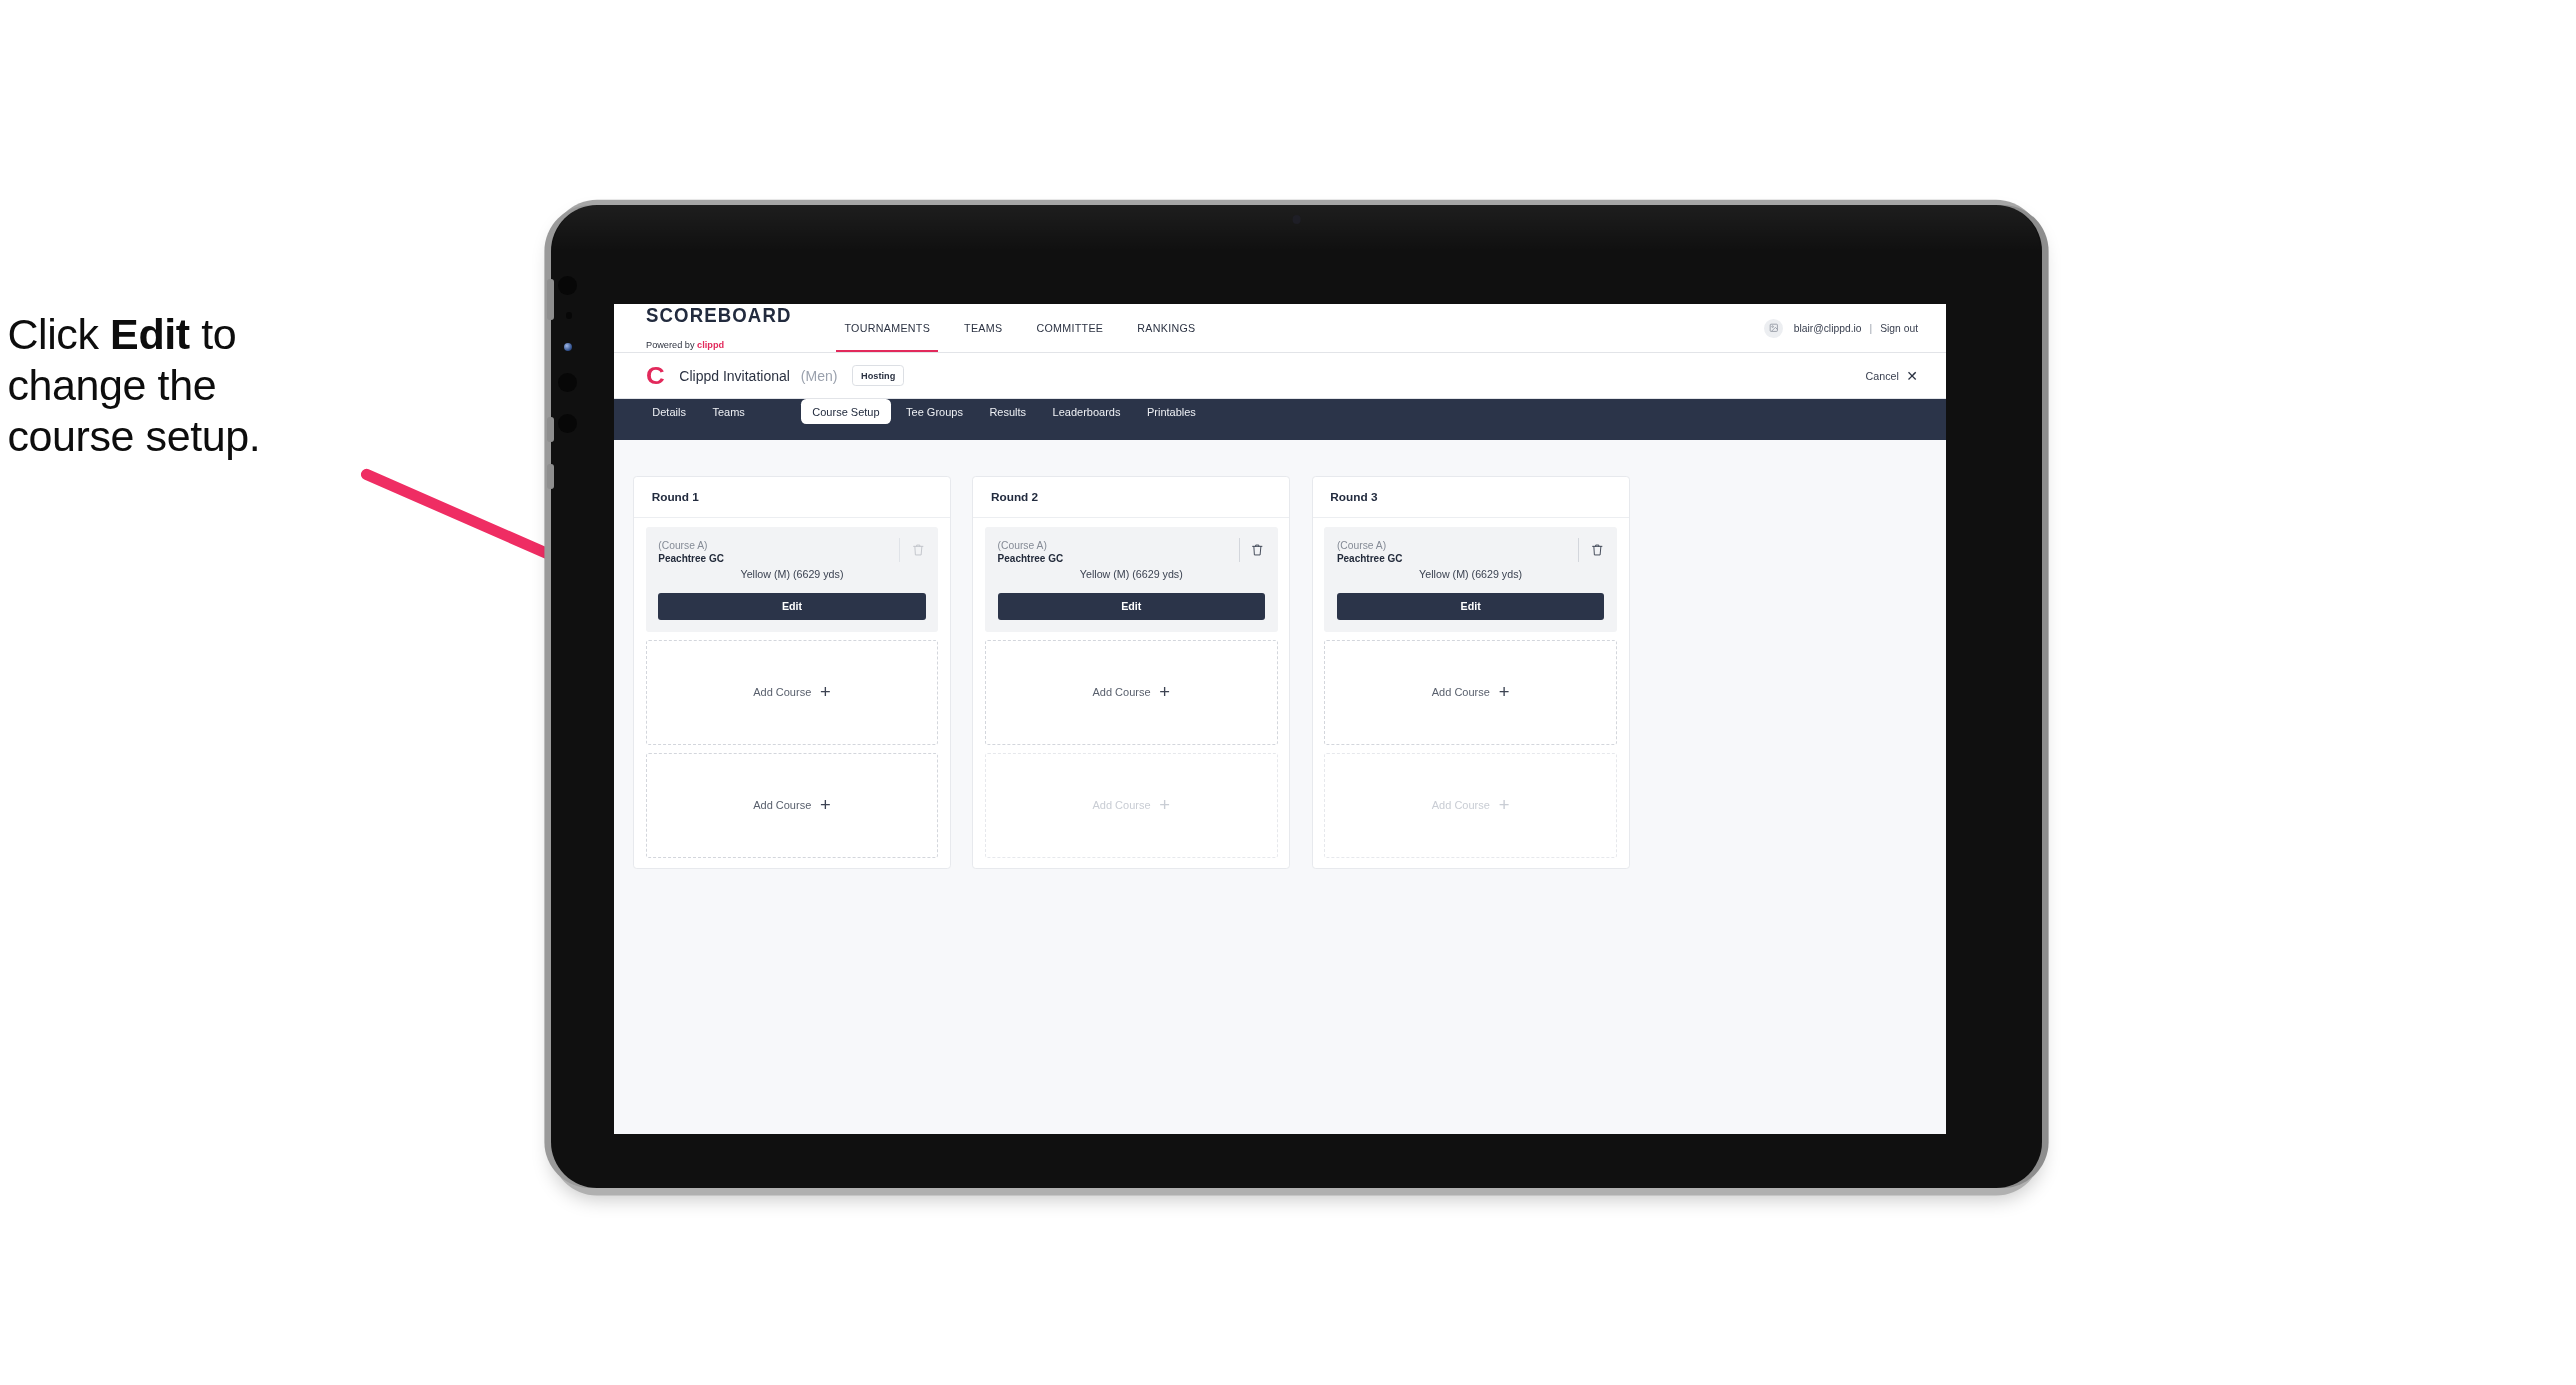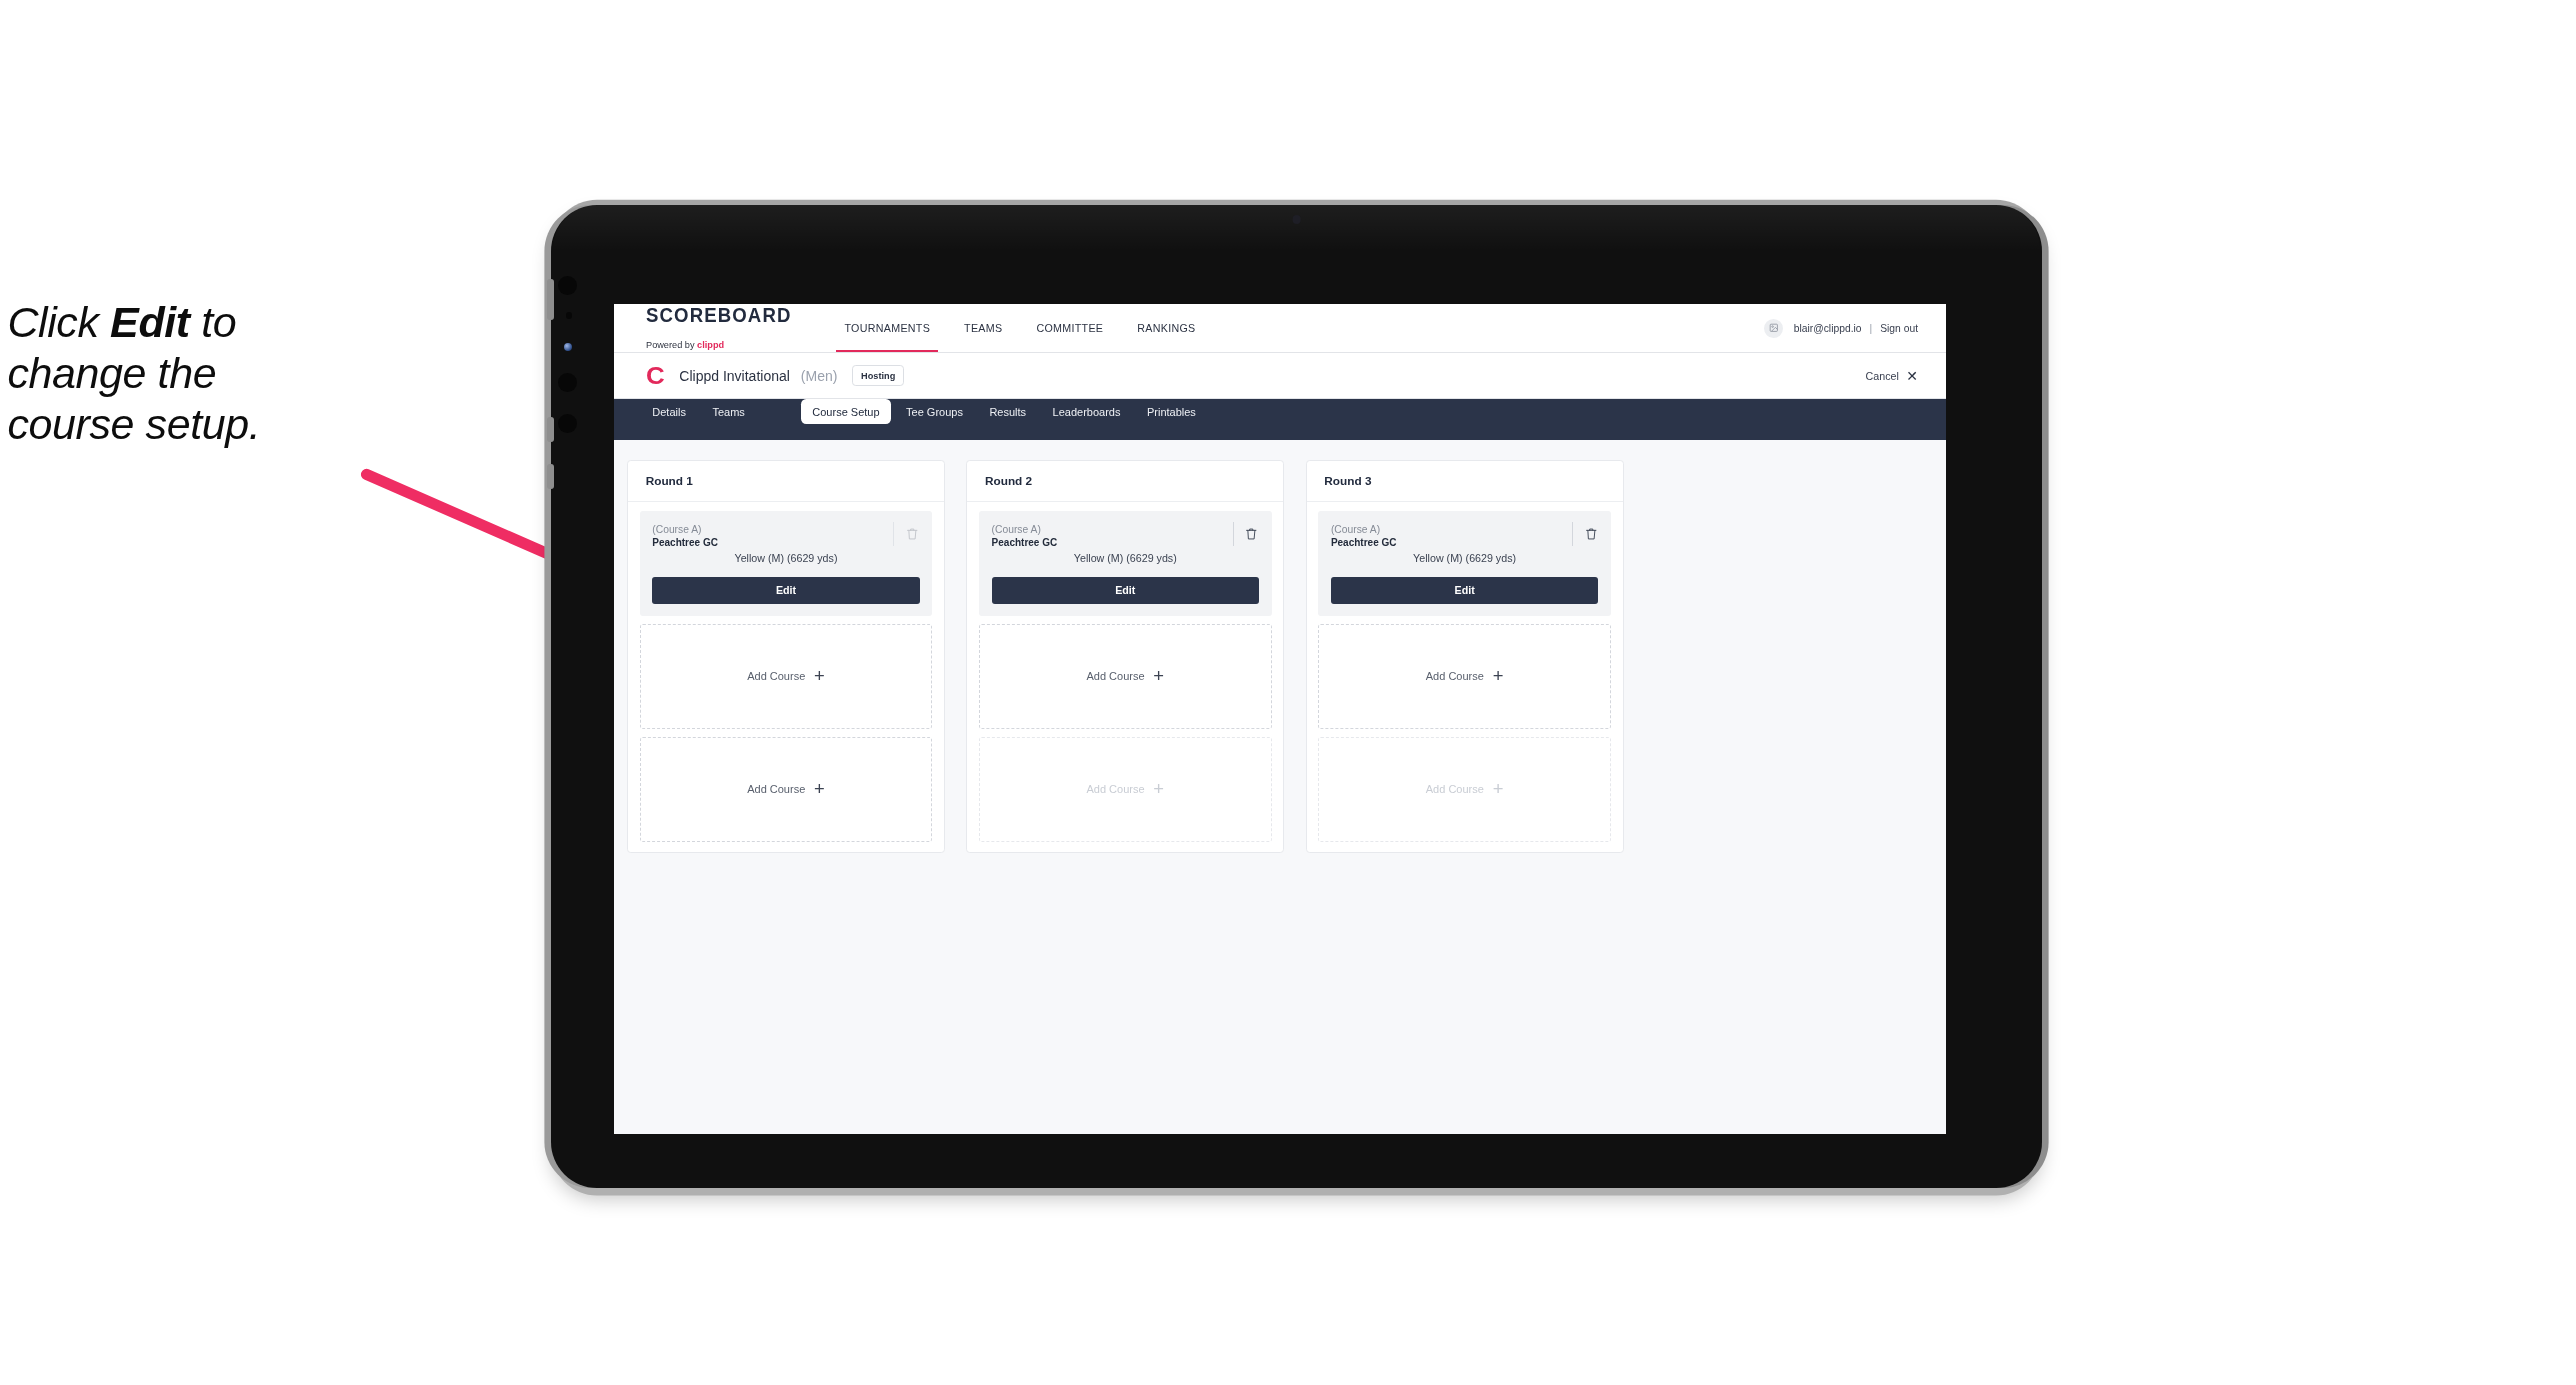--- a/index.html
+++ b/index.html
@@ -7,27 +7,26 @@
     width: 2576px; height: 1386px;
     background: #ffffff;
     font-family: "Liberation Sans", sans-serif;
     overflow: hidden;
   }
   #stage { position: relative; width: 2576px; height: 1386px; background:#fff; }
 
   
   #annotation {
     position: absolute;
-    left: 7.4px; top: 297px;
+    left: 7.4px; top: 309px;
     width: 412px;
     font-size: 43px;
     line-height: 1.19;
     color: #0d0d0d;
     letter-spacing: -0.4px;
-    font-style: italic;
   }
   #annotation .bold { font-weight: 700; }
 
   #arrow-svg { position: absolute; left: 353px; top: 456px; width: 339px; height: 184px; }
 
   
   #tablet {
     position: absolute;
     left: 551px; top: 205px;
     width: 1491px; height: 983px;
@@ -127,21 +126,21 @@
     display:flex; align-items:flex-start; height:41px;
     background:#2b3449; padding-left:26.5px; gap:2.9px;
   }
   .tab {
     font-size:11px; color:#eef0f4; padding: 6.6px 11.8px; border-radius:5.2px;
     cursor:pointer; white-space:nowrap;
   }
   .tab.active { background:#ffffff; color:#222b3e; font-weight:400;margin-left:41px; }
 
   
-  #board { display:flex; gap:21.3px; padding: 20px 0 0 13px; align-items:flex-start; }
+  #board { display:flex; gap:21.3px; padding: 20px 0 0 19px; align-items:flex-start;margin-top:16px; }
   .round-col {
     width: 318px; background:#ffffff;
     border:0.7px solid #e7e9ed; border-radius:3.7px;
     display:flex; flex-direction:column;
   }
   .round-head {
     height:41px; display:flex; align-items:center; padding-left:17.7px;
     border-bottom:0.7px solid #eceef1;
     font-size:11.8px; font-weight:700; color:#222b3e;
   }

